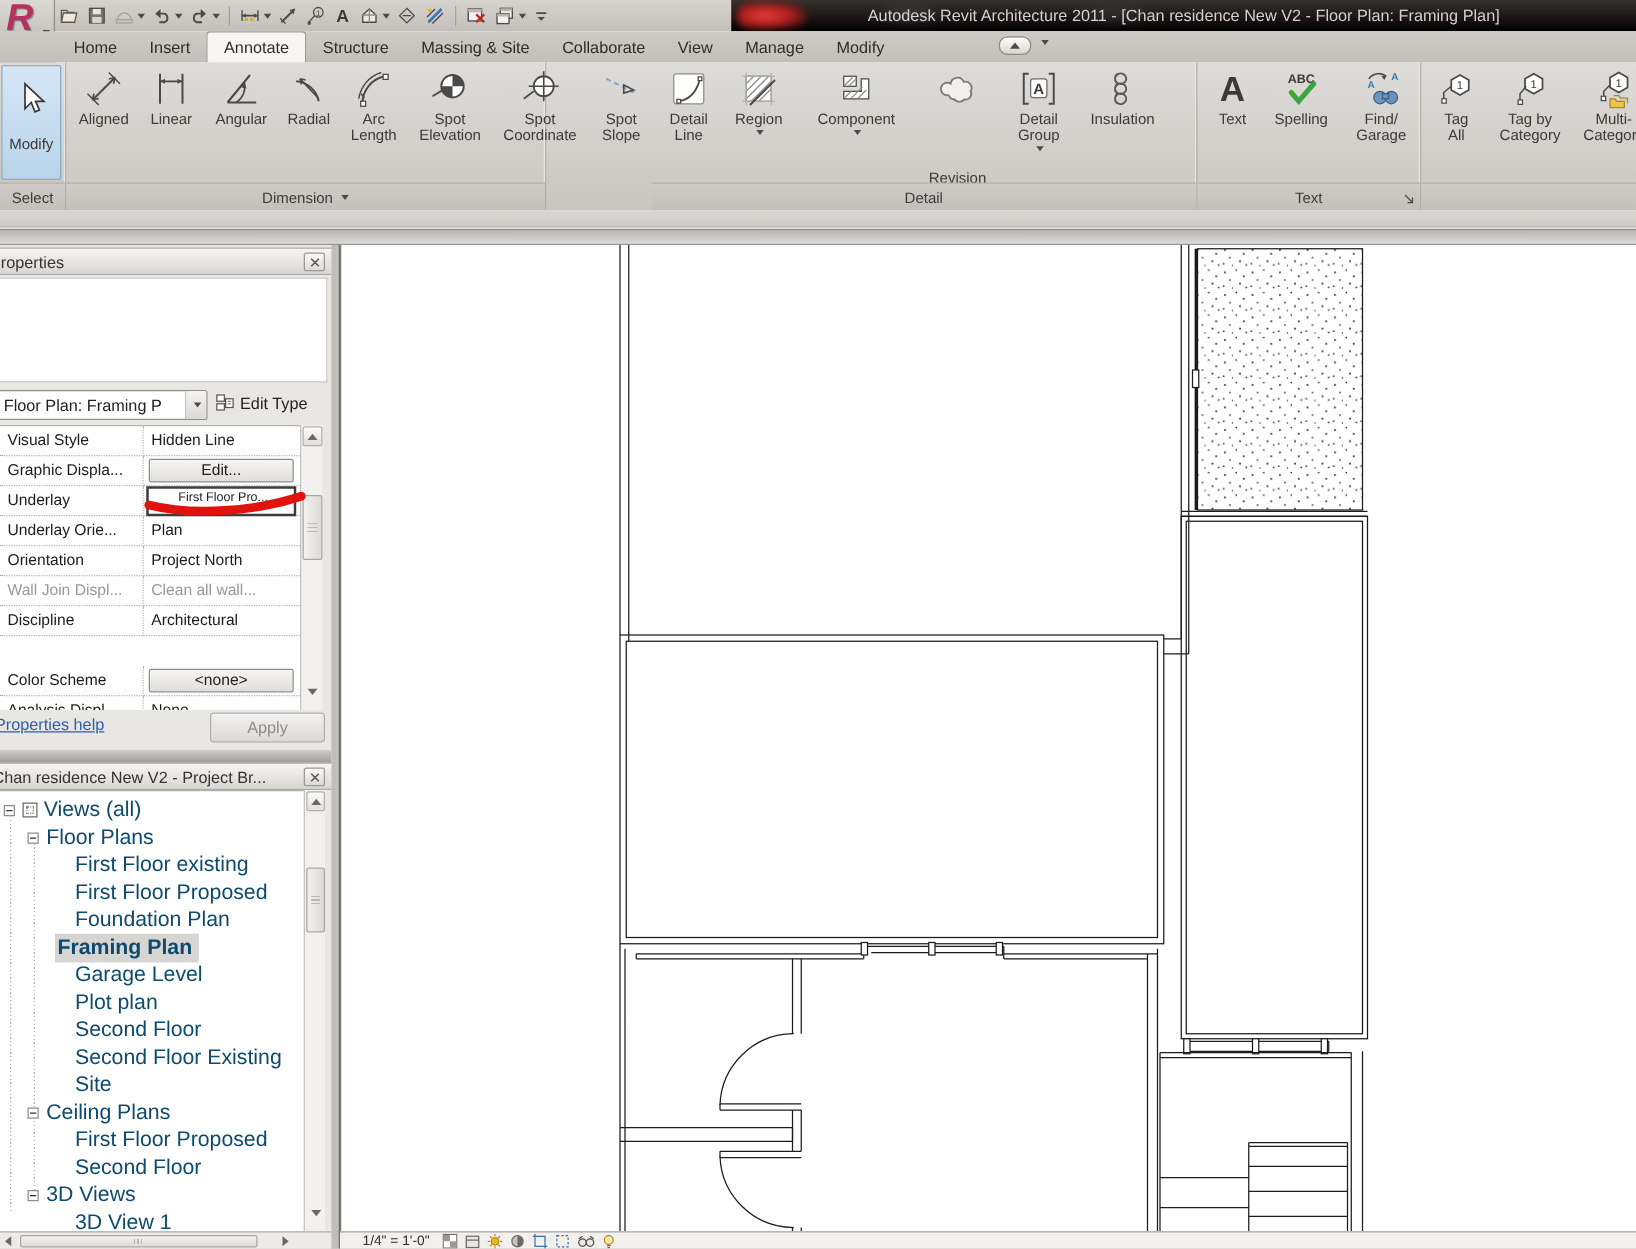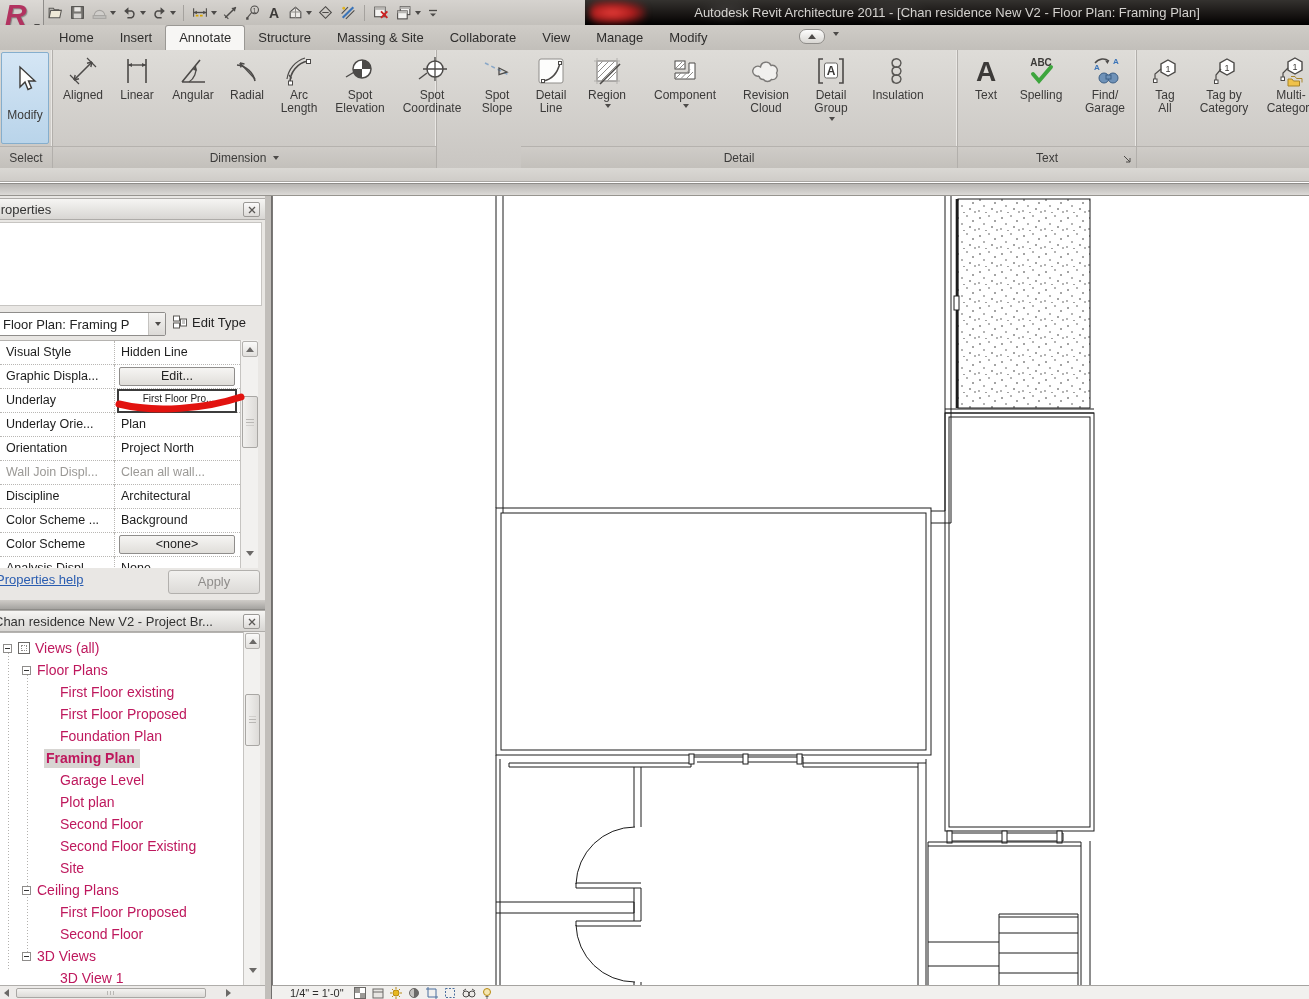--- a/index.html
+++ b/index.html
@@ -81,21 +81,21 @@
   .grip{position:absolute;left:3px;right:3px;top:50%;height:7px;transform:translateY(-50%);
     background:repeating-linear-gradient(#b9b7b4 0 1px,transparent 1px 3px);}
   .help-link{left:-4px;top:572px;font-size:13px;color:#2a5db0;text-decoration:underline;white-space:nowrap;}
   .apply-btn{left:168px;top:570px;width:92px;height:24px;background:linear-gradient(#f2f1ef,#dcdad7);border:1px solid #b2b0ad;border-radius:3px;
     font-size:13px;color:#8f8d8b;text-align:center;line-height:22px;}
   .pal-divider{left:0;top:600px;width:265px;height:10px;background:linear-gradient(#cfccc8,#a5a3a0);border-bottom:1px solid #8e8c89;}
 
   
   .tree-body{left:0;top:632px;width:243px;height:353px;background:#fff;border-top:1px solid #b5b3b0;overflow:hidden;}
   .guide{position:absolute;width:1px;background:repeating-linear-gradient(#b3b1ae 0 1px,transparent 1px 3px);}
-  .trow{position:absolute;height:22px;display:flex;align-items:center;font-size:14px;color:#be185d;white-space:nowrap;}
+  .trow{position:absolute;height:22px;display:flex;align-items:center;font-size:17px;color:#0c4a6e;white-space:nowrap;}
   .expander{position:relative;width:9px;height:9px;background:#fff;border:1px solid #8f8d8b;margin-right:6px;flex:none;}
   .expander::after{content:"";position:absolute;left:1px;top:3px;width:5px;height:1px;background:#333;}
   .views-icon{position:relative;width:12px;height:12px;border:1px solid #6b6967;margin-right:5px;flex:none;background:#fff;}
   .views-icon::after{content:"";position:absolute;left:2px;top:2px;right:2px;bottom:2px;border:1px dotted #8f8d8b;}
   .tactive{font-weight:bold;background:#d7d5d2;padding:1px 5px 2px 2px;}
 
   .hscroll{left:0;top:985px;width:265px;height:14px;background:#edebe9;border-top:1px solid #b0aeab;}
   .hthumb{position:absolute;top:2px;height:10px;background:linear-gradient(#f4f3f1,#dddbd8);border:1px solid #a9a7a4;border-radius:2px;}
   .hgrip{position:absolute;top:2px;bottom:2px;left:50%;width:8px;transform:translateX(-50%);
     background:repeating-linear-gradient(90deg,#b9b7b4 0 1px,transparent 1px 3px);}
@@ -404,21 +404,21 @@
               <rect x="6" y="6" width="10" height="8" fill="#fff" stroke="#4c4a48"></rect>
               <path d="M7 13 l6 -6 M10 14 l6 -6" stroke="#8f8d8a"></path>
               <path d="M6 18 h14 v-10 h6 v16 h-20 Z" fill="#fff" stroke="#4c4a48"></path>
               <path d="M7 23 l5 -5 M12 23.5 l9 -9 M17 24 l7 -7" stroke="#8f8d8a"></path>
             </svg>
           <div class="rlbl">
               <span>Component</span>
             </div>
           <span class="bcaret caret-down"></span>
         </div>
-        <div class="rbtn" style="width:62px;">
+        <div class="rbtn" style="width:62px;gap:47px;">
           <svg class="ric" width="32" height="32" viewBox="0 0 32 32">
               <path d="M9 21 a5 5 0 1 1 1.5 -9 a5.5 5.5 0 0 1 10.5 -1.5 a5 5 0 0 1 5.5 7.5 a4.5 4.5 0 0 1 -5 6.5 a5 5 0 0 1 -8 0 a4.5 4.5 0 0 1 -4.5 -3.5" fill="#f1f0ee" stroke="#7b7977" stroke-width="1.4"></path>
             </svg>
           <div class="rlbl">
               <span>Revision</span>
               <span>Cloud</span>
             </div>
         </div>
         <div class="rbtn" style="width:60px;">
           <svg class="ric" width="32" height="32" viewBox="0 0 32 32">
@@ -589,24 +589,20 @@
       <span class="pname">Underlay Orie...</span>
       <span class="pval">Plan</span>
     </div>
     <div class="prow gray" style="top:120px;">
       <span class="pname">Wall Join Displ...</span>
       <span class="pval">Clean all wall...</span>
     </div>
     <div class="prow" style="top:144px;">
       <span class="pname">Discipline</span>
       <span class="pval">Architectural</span>
-    </div>
-    <div class="prow" style="top:168px;">
-      <span class="pname">Color Scheme ...</span>
-      <span class="pval">Background</span>
     </div>
     <div class="prow" style="top:192px;">
       <span class="pname">Color Scheme</span>
       <span class="pbtn">&lt;none&gt;</span>
     </div>
     <div class="prow" style="top:216px;">
       <span class="pname">Analysis Displ...</span>
       <span class="pval">None</span>
     </div>
   </div>

